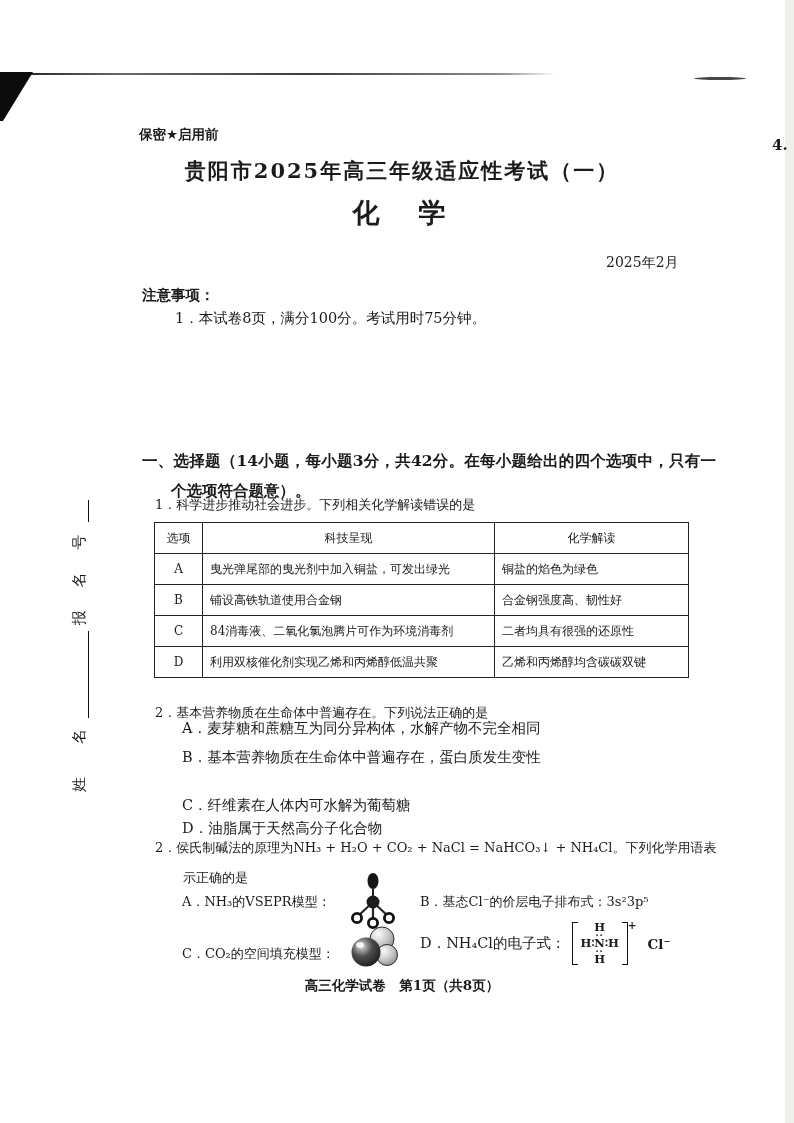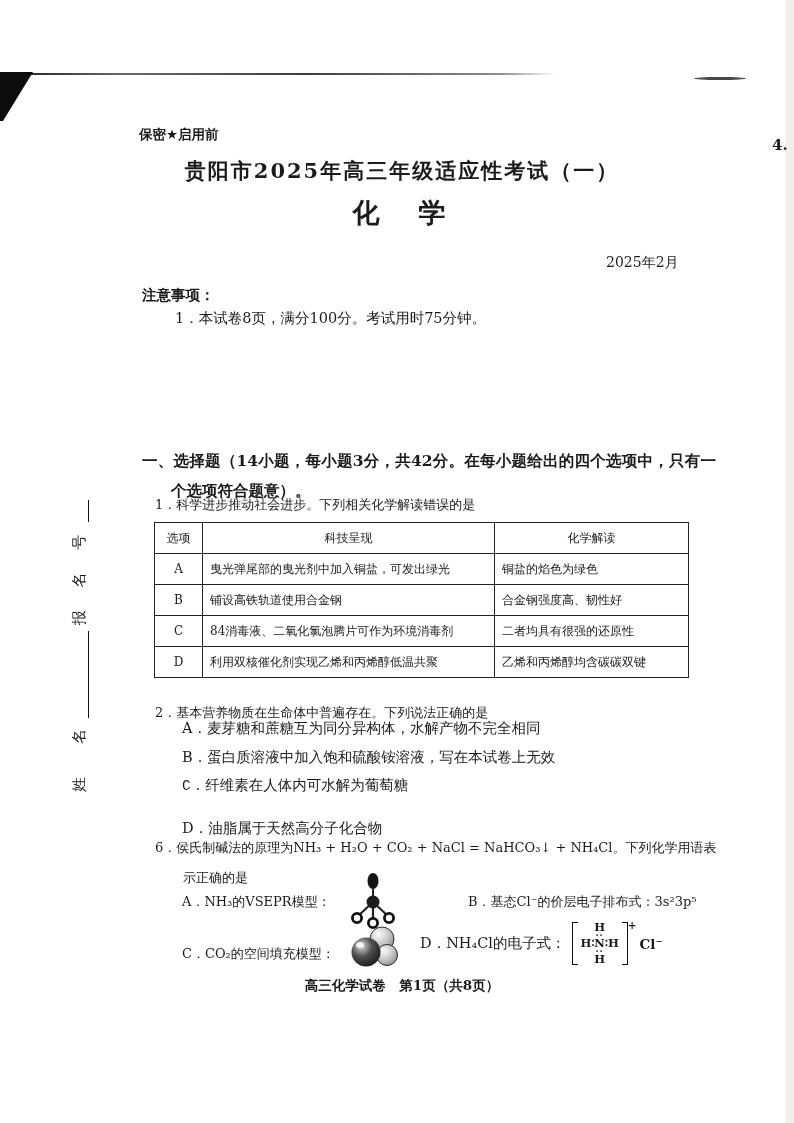--- a/index.html
+++ b/index.html
@@ -45,34 +45,34 @@
   .q1-table { position:absolute; top:522px; left:154px; border-collapse:collapse; font-size:12px; }
   .q1-table th, .q1-table td { border:1.5px solid #222; height:31px; padding:0 7px;
     font-weight:normal; vertical-align:middle; }
   .q1-table th { text-align:center; }
   .col-opt { width:48px; text-align:center; }
   .col-tech { width:292px; }
   .col-chem { width:194px; }
   
   .q3a-label { top:893px; left:182px; }
   .q3-vsepr { top:871px; left:344px; }
-  .q3b { top:893px; left:420px;margin-left:48px; }
+  .q3b { top:893px; left:420px; }
   .q3c-label { top:945px; left:182px; }
   .q3-co2 { top:925px; left:346px; }
   .q3d { top:922px; left:420px; display:flex; align-items:center; font-size:14.5px; }
   
   .eformula { display:inline-flex; align-items:center; margin-left:6px; }
   .bkt { width:6px; align-self:stretch; border:1.6px solid #111; }
   .bkt-l { border-right:none; margin-right:3px; }
   .bkt-r { border-left:none; margin-left:3px; }
   .estack { display:flex; flex-direction:column; align-items:center; font-size:11.5px;
     line-height:11px; font-weight:bold; font-family:"DejaVu Serif",serif; }
   .edots { font-size:9px; line-height:5px; letter-spacing:1px; }
   .echarge { align-self:flex-start; font-size:10.5px; margin:-3px 1px 0 0; font-weight:bold; }
-  .eanion { font-size:13.5px; margin-left:2px; font-weight:bold; }
+  .eanion { font-size:13.5px; margin-left:10px; font-weight:bold; }
   
   .footer { top:977px; left:0; width:794px; text-align:center; font-weight:bold; font-size:13.5px;padding-left:10px; }
   
   .sidebar { top:792px; left:70px; width:292px; transform:rotate(-90deg);
     transform-origin:0 0; display:flex; align-items:flex-end; font-size:15px;
     white-space:nowrap; }
   .sidebar .lbl { letter-spacing:9px; }
   .sidebar .fill-line { display:inline-block; border-bottom:1.8px solid #111; height:1.1em; }
   .fill-line-name { width:112px; margin:0 6px 0 2px; }
   .fill-line-id { width:28px; margin-left:4px; }
@@ -133,25 +133,25 @@
       <tr>
         <td class="col-opt">D</td>
         <td class="col-tech">利用双核催化剂实现乙烯和丙烯醇低温共聚</td>
         <td class="col-chem">乙烯和丙烯醇均含碳碳双键</td>
       </tr>
     </tbody>
   </table>
 
   <div class="abs stem q2-stem">2．基本营养物质在生命体中普遍存在。下列说法正确的是</div>
   <div class="opt" style="top:719px;">A．麦芽糖和蔗糖互为同分异构体，水解产物不完全相同</div>
-  <div class="opt" style="top:748px;">B．蛋白质溶液中加入饱和硫酸铵溶液，写在本试卷上无效</div>
-  <div class="opt" style="top:776px;font-family:Liberation Mono, monospace;">C．纤维素在人体内可水解为葡萄糖</div>
+  <div class="opt" style="top:748px;">B．基本营养物质在生命体中普遍存在，蛋白质发生变性</div>
+  <div class="opt" style="top:796px;">C．纤维素在人体内可水解为葡萄糖</div>
   <div class="opt" style="top:805px;margin-top:14px;">D．油脂属于天然高分子化合物</div>
 
-  <div class="abs stem q3-stem">6．侯氏制碱法的原理为NH₃ + H₂O + CO₂ + NaCl = NaHCO₃↓ + NH₄Cl。下列化学用语表示正确的是</div>
+  <div class="abs stem q3-stem">2．侯氏制碱法的原理为NH₃ + H₂O + CO₂ + NaCl = NaHCO₃↓ + NH₄Cl。下列化学用语表示正确的是</div>
 
   <div class="abs stem q3a-label">A．NH₃的VSEPR模型：</div>
   <svg class="abs q3-vsepr" width="58" height="62" viewBox="0 0 58 62">
     <ellipse cx="29" cy="10" rx="5.5" ry="8" fill="#151515"></ellipse>
     <line x1="29" y1="18" x2="29" y2="26" stroke="#222" stroke-width="2"></line>
     <line x1="29" y1="31" x2="13" y2="46" stroke="#222" stroke-width="2.2"></line>
     <line x1="29" y1="31" x2="29" y2="50" stroke="#222" stroke-width="2.2"></line>
     <line x1="29" y1="31" x2="45" y2="46" stroke="#222" stroke-width="2.2"></line>
     <circle cx="29" cy="31" r="6.5" fill="#1b1b1b"></circle>
     <circle cx="13" cy="47" r="4.6" fill="#fff" stroke="#111" stroke-width="2.8"></circle>

